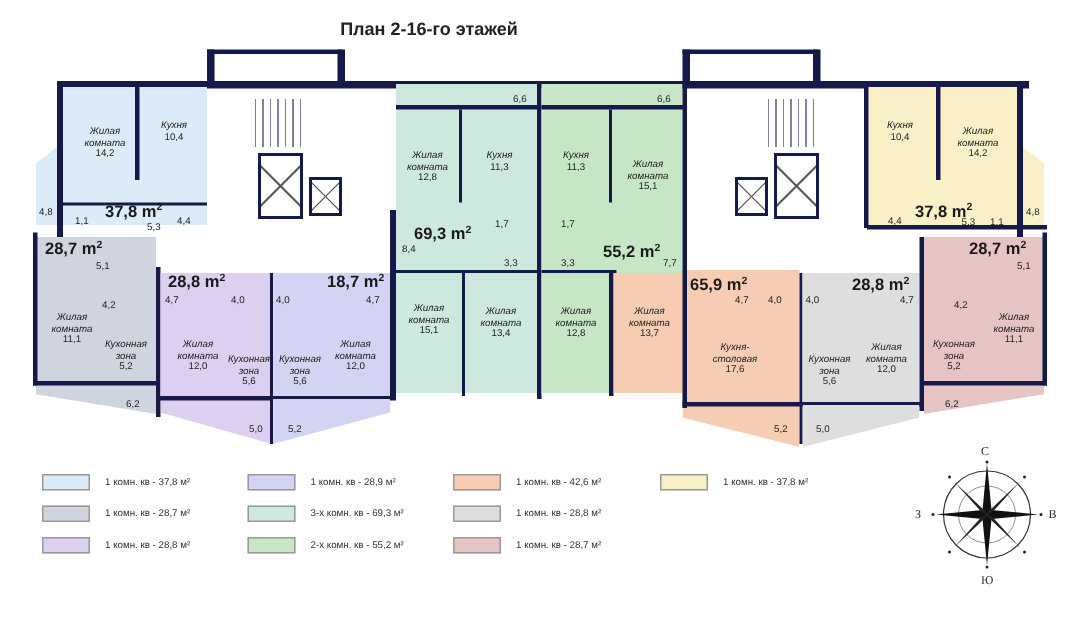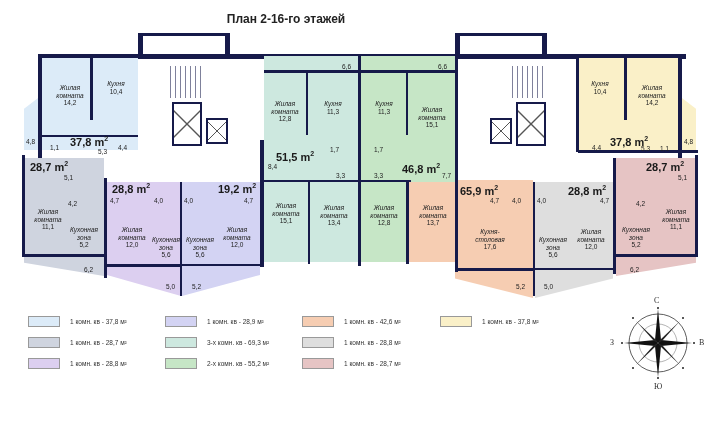--- a/index.html
+++ b/index.html
@@ -72,57 +72,57 @@
   <div class="sm" style="left:110px;top:197px;">4,7</div>
   <div class="sm" style="left:154px;top:197px;">4,0</div>
   <div class="lbl" style="left:114px;top:226px;width:36px;"><span>Жилая комната</span><br><span class="num">12,0</span></div>
   <div class="lbl" style="left:150px;top:236px;width:32px;"><span>Кухонная зона</span><br><span class="num">5,6</span></div>
   <div class="sm" style="left:166px;top:283px;">5,0</div>
 
   <div class="rm" style="left:182px;top:182px;width:78px;height:82px;background:#d3d3f3;"></div>
   <div class="rm" style="left:182px;top:266px;width:78px;height:30px;background:#d3d3f3;clip-path:polygon(0 0,100% 0,100% 30%,0 100%);"></div>
   <div class="wall" style="left:180px;top:182px;width:2px;height:114px;"></div>
   <div class="wall" style="left:260px;top:140px;width:4px;height:126px;"></div>
-  <div class="area" style="left:218px;top:182px;"><span>19,2 m</span><sup>2</sup></div>
+  <div class="area" style="left:218px;top:182px;"><span>18,7 m</span><sup>2</sup></div>
   <div class="sm" style="left:184px;top:197px;">4,0</div>
   <div class="sm" style="left:244px;top:197px;">4,7</div>
   <div class="lbl" style="left:184px;top:236px;width:32px;"><span>Кухонная зона</span><br><span class="num">5,6</span></div>
   <div class="lbl" style="left:218px;top:226px;width:38px;"><span>Жилая комната</span><br><span class="num">12,0</span></div>
   <div class="sm" style="left:192px;top:283px;">5,2</div>
 
   <div class="rm" style="left:264px;top:56px;width:94px;height:14px;background:#cde8df;"></div>
   <div class="rm" style="left:264px;top:72px;width:94px;height:190px;background:#cde8df;"></div>
   <div class="wall" style="left:264px;top:70px;width:96px;height:3px;"></div>
   <div class="wall" style="left:306px;top:73px;width:2px;height:62px;"></div>
   <div class="wall" style="left:264px;top:180px;width:96px;height:2px;"></div>
   <div class="wall" style="left:308px;top:182px;width:2px;height:82px;"></div>
   <div class="wall" style="left:358px;top:56px;width:3px;height:210px;"></div>
   <div class="sm" style="left:342px;top:63px;">6,6</div>
   <div class="lbl" style="left:266px;top:100px;width:38px;"><span>Жилая комната</span><br><span class="num">12,8</span></div>
   <div class="lbl" style="left:310px;top:100px;width:46px;"><span>Кухня</span><br><span class="num">11,3</span></div>
-  <div class="area" style="left:276px;top:150px;"><span>51,5 m</span><sup>2</sup></div>
+  <div class="area" style="left:276px;top:150px;"><span>69,3 m</span><sup>2</sup></div>
   <div class="sm" style="left:330px;top:146px;">1,7</div>
   <div class="sm" style="left:336px;top:172px;">3,3</div>
   <div class="sm" style="left:268px;top:163px;">8,4</div>
   <div class="lbl" style="left:266px;top:202px;width:40px;"><span>Жилая комната</span><br><span class="num">15,1</span></div>
   <div class="lbl" style="left:312px;top:204px;width:44px;"><span>Жилая комната</span><br><span class="num">13,4</span></div>
 
   <div class="rm" style="left:361px;top:56px;width:94px;height:14px;background:#c6e6c6;"></div>
   <div class="rm" style="left:361px;top:72px;width:94px;height:190px;background:#c6e6c6;"></div>
   <div class="wall" style="left:361px;top:70px;width:96px;height:3px;"></div>
   <div class="wall" style="left:406px;top:73px;width:2px;height:62px;"></div>
   <div class="wall" style="left:361px;top:180px;width:50px;height:2px;"></div>
   <div class="wall" style="left:406px;top:180px;width:3px;height:84px;"></div>
   <div class="wall" style="left:455px;top:56px;width:3px;height:125px;"></div>
   <div class="sm" style="left:438px;top:63px;">6,6</div>
   <div class="lbl" style="left:362px;top:100px;width:44px;"><span>Кухня</span><br><span class="num">11,3</span></div>
   <div class="lbl" style="left:410px;top:106px;width:44px;"><span>Жилая комната</span><br><span class="num">15,1</span></div>
   <div class="sm" style="left:374px;top:146px;">1,7</div>
   <div class="sm" style="left:374px;top:172px;">3,3</div>
-  <div class="area" style="left:402px;top:162px;"><span>46,8 m</span><sup>2</sup></div>
+  <div class="area" style="left:402px;top:162px;"><span>55,2 m</span><sup>2</sup></div>
   <div class="sm" style="left:442px;top:172px;">7,7</div>
   <div class="lbl" style="left:362px;top:204px;width:44px;"><span>Жилая комната</span><br><span class="num">12,8</span></div>
 
   <div class="rm" style="left:409px;top:182px;width:46px;height:80px;background:#f6cdb2;"></div>
   <div class="rm" style="left:455px;top:180px;width:78px;height:90px;background:#f6cdb2;"></div>
   <div class="rm" style="left:455px;top:270px;width:78px;height:28px;background:#f6cdb2;clip-path:polygon(0 0,100% 0,100% 100%,0 30%);"></div>
   <div class="wall" style="left:455px;top:180px;width:3px;height:92px;"></div>
   <div class="wall" style="left:455px;top:268px;width:160px;height:3px;"></div>
   <div class="wall" style="left:533px;top:182px;width:2px;height:114px;"></div>
   <div class="sm" style="left:441px;top:172px;"></div>

